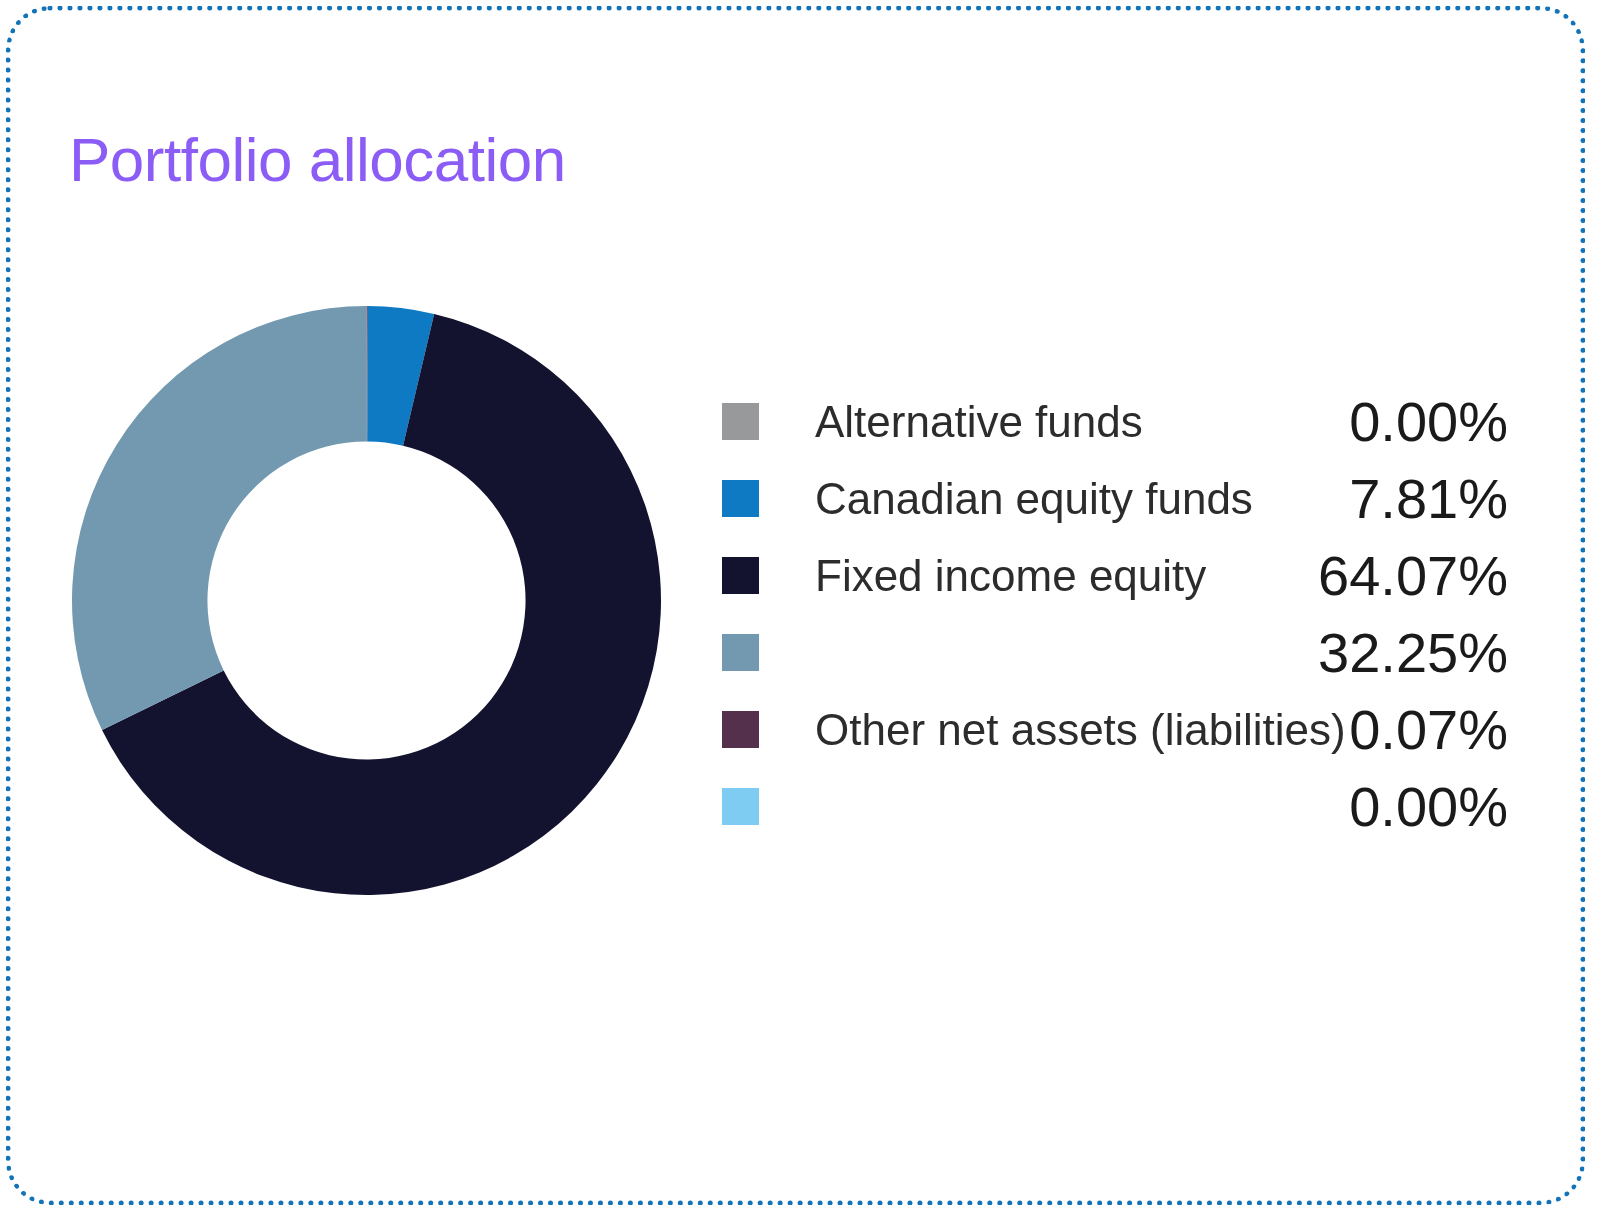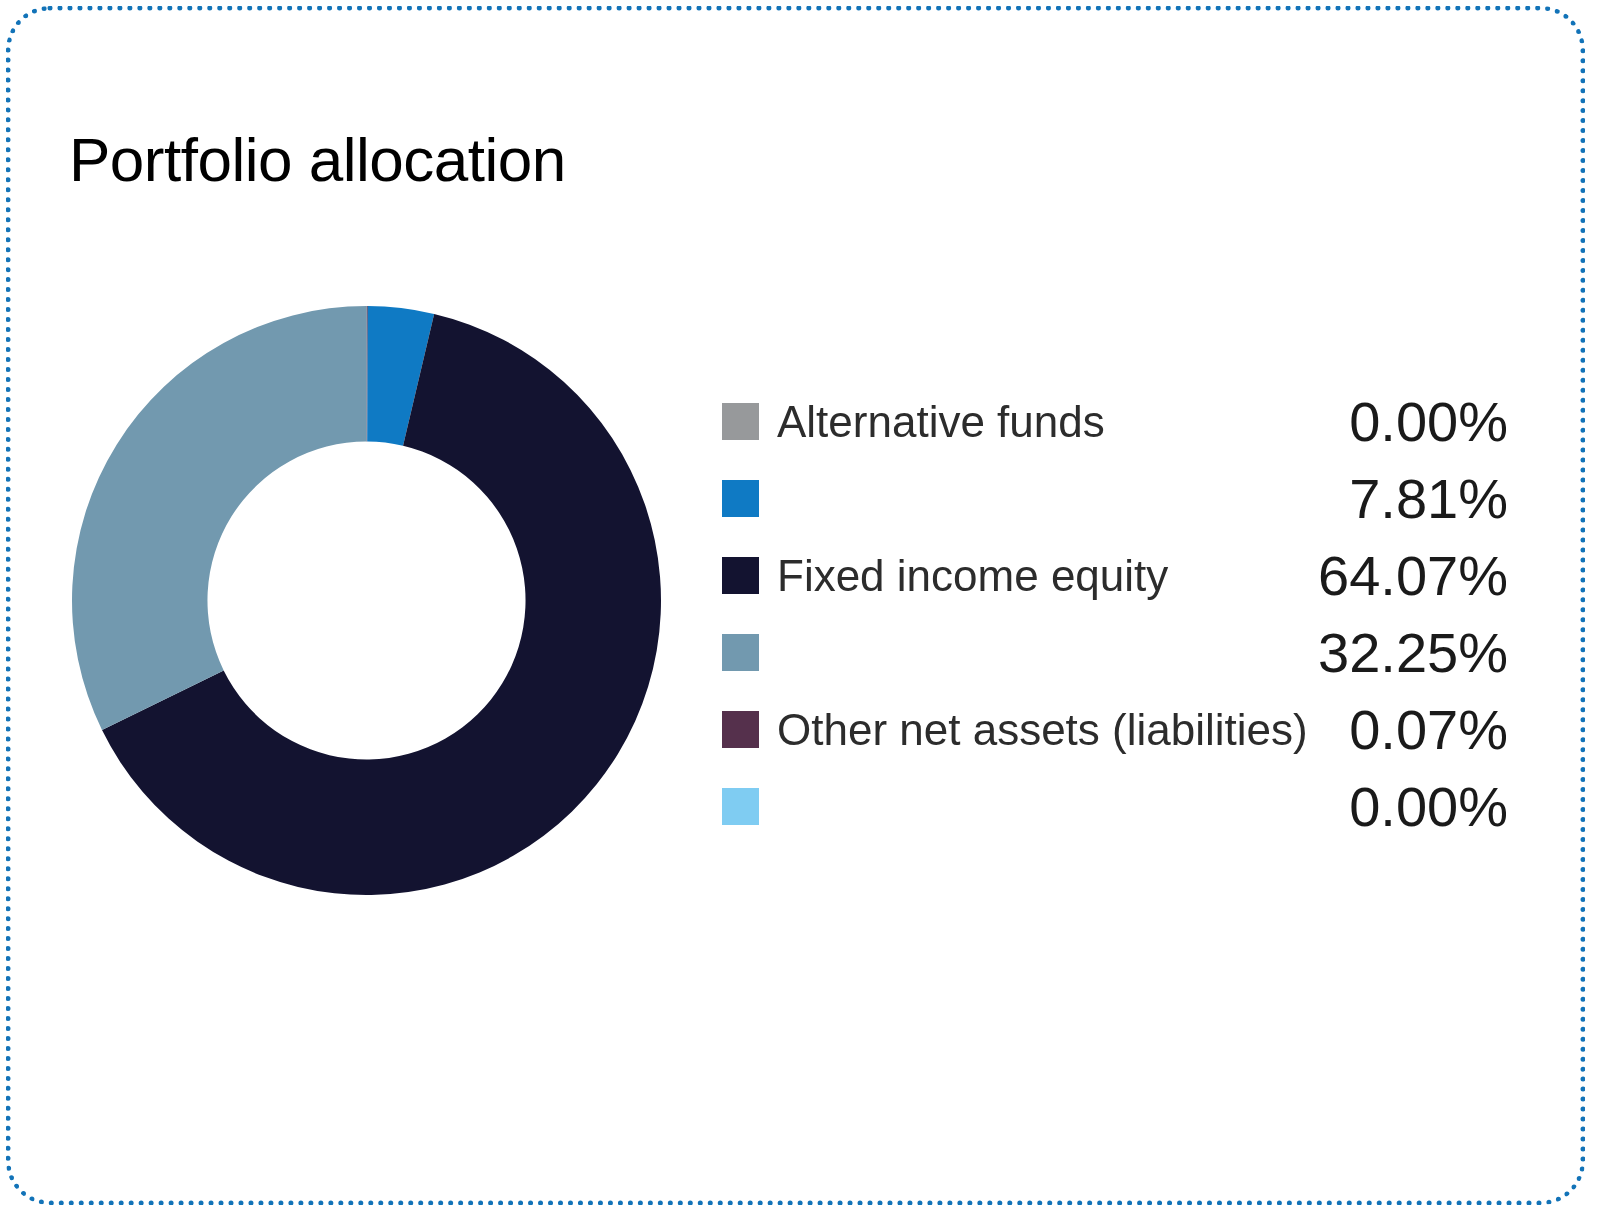--- a/index.html
+++ b/index.html
@@ -27,21 +27,21 @@
     border-radius: 44px;
   }
 
   .page-title {
     position: absolute;
     left: 58px;
     top: 118px;
     font-size: 62px;
     font-weight: 400;
     letter-spacing: -0.5px;
-    color: #000000;
+    color: #8b5cf6;
     white-space: nowrap;
     line-height: 1;
   }
 
   
   .donut-wrap {
     position: absolute;
     left: 61px;
     top: 295px;
     width: 589px;
@@ -67,21 +67,21 @@
     display: flex;
     align-items: center;
   }
   .legend-swatch {
     width: 37px;
     height: 37px;
     flex: 0 0 37px;
     margin-left: 6px;
   }
   .legend-label {
-    margin-left: 18px;
+    margin-left: 56px;
     font-size: 44px;
     font-weight: 300;
     color: #2c2c2c;
     white-space: nowrap;
     line-height: 1;
   }
   .legend-value {
     position: absolute;
     right: 8px;
     top: 50%;
@@ -113,20 +113,21 @@
   </div>
 
   <div class="legend" id="legend">
       <div class="legend-row">
         <span class="legend-swatch" style="background: rgb(151, 153, 155);"></span>
         <span class="legend-label">Alternative funds</span>
         <span class="legend-value">0.00%</span>
       </div>
       <div class="legend-row">
         <span class="legend-swatch" style="background: rgb(15, 122, 196);"></span>
+        <span class="legend-label">Canadian equity funds</span>
         <span class="legend-value">7.81%</span>
       </div>
       <div class="legend-row">
         <span class="legend-swatch" style="background: rgb(19, 19, 48);"></span>
         <span class="legend-label">Fixed income equity</span>
         <span class="legend-value">64.07%</span>
       </div>
       <div class="legend-row">
         <span class="legend-swatch" style="background: rgb(114, 153, 175);"></span>
         <span class="legend-value">32.25%</span>

